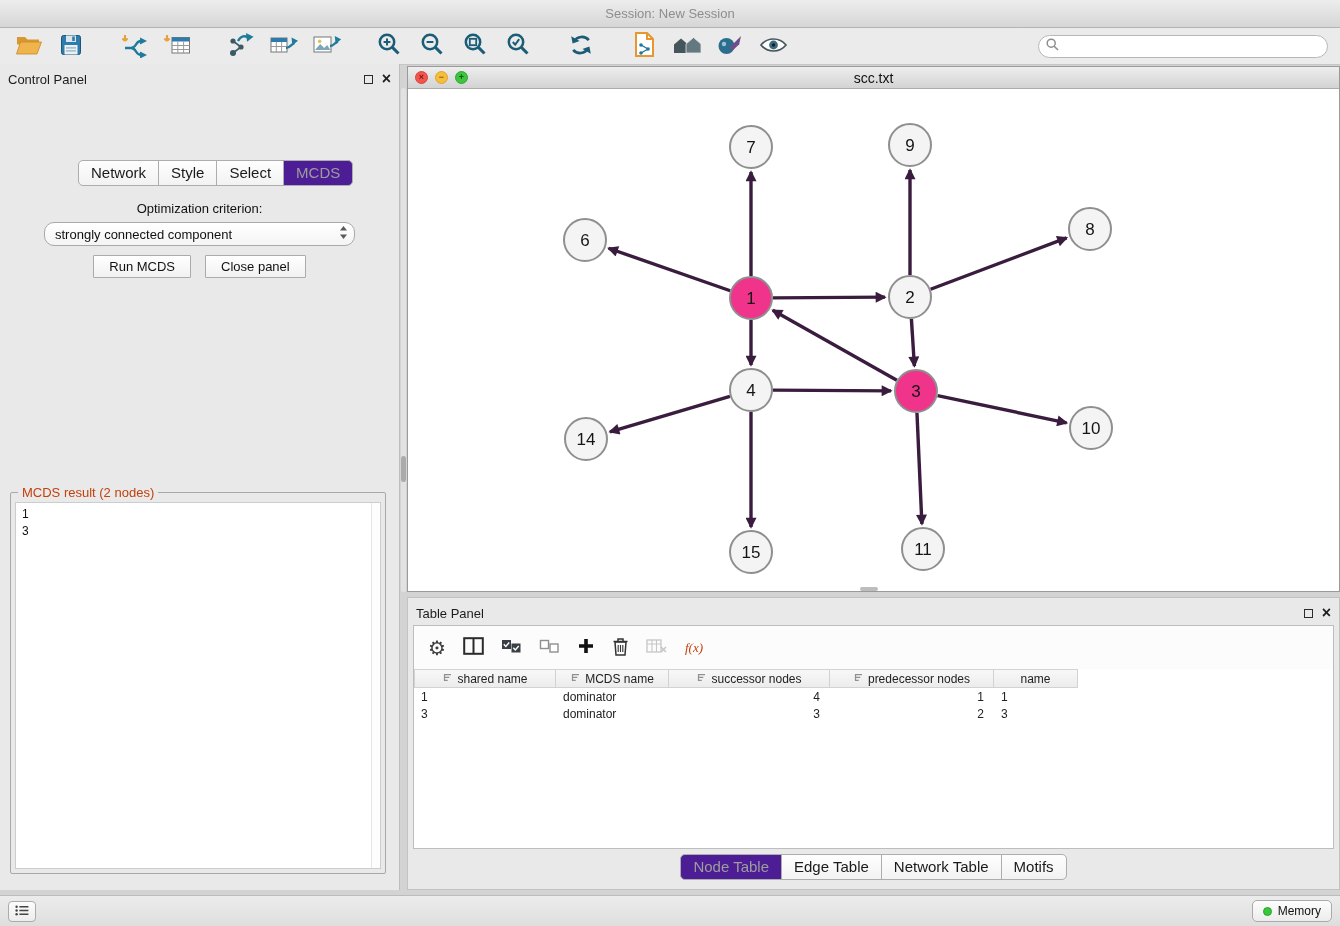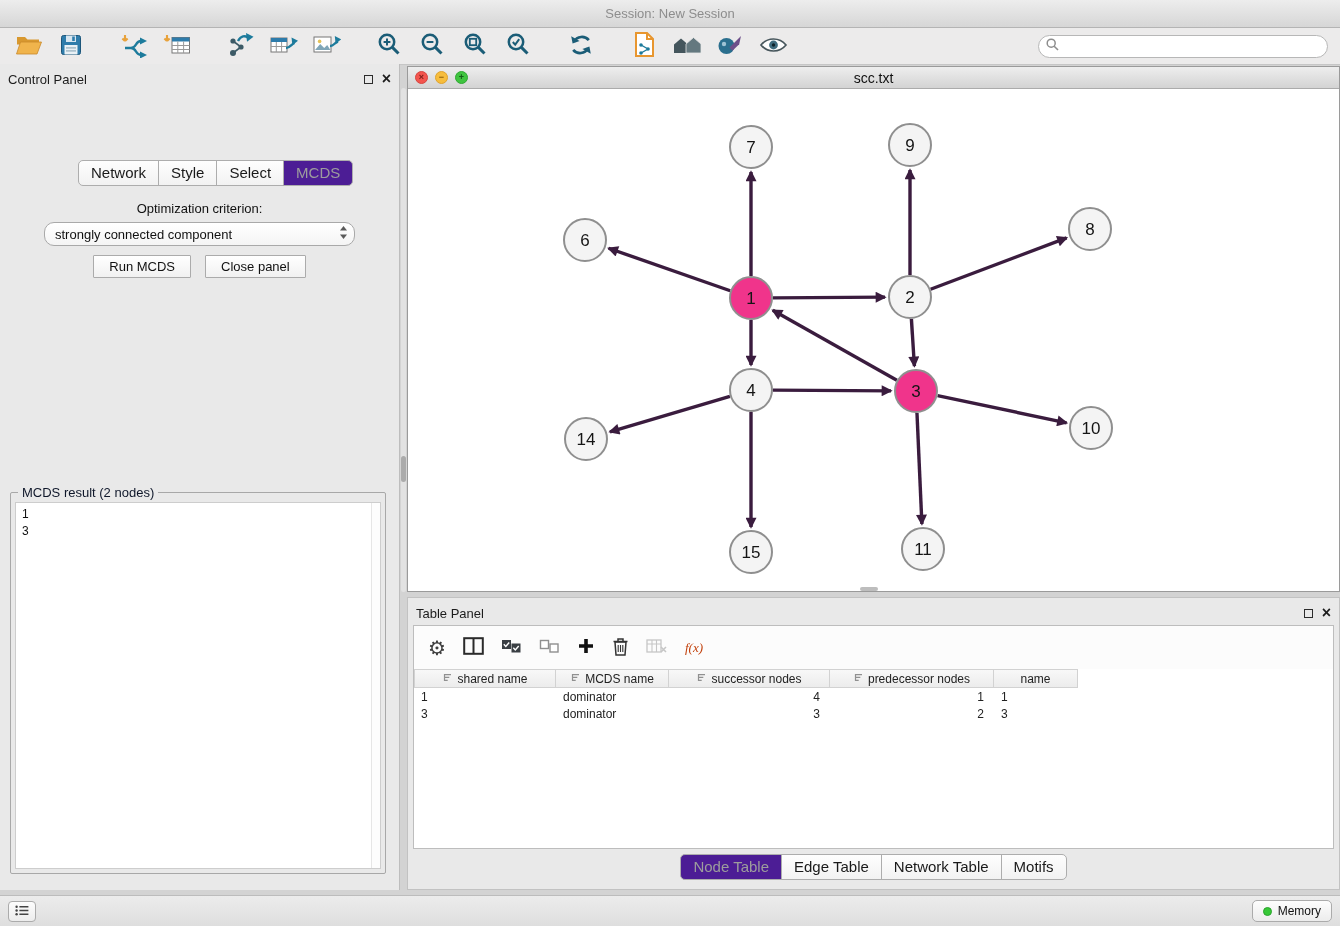--- a/index.html
+++ b/index.html
@@ -24,21 +24,21 @@
   .tab{padding:3px 12px 4px;border:1px solid #ადad;border:1px solid #adadad;background:linear-gradient(#fefefe,#f2f2f2);margin-left:-1px;font-size:15px;color:#1a1a1a}
   .tab:first-child{border-radius:5px 0 0 5px;margin-left:0}
   .tab:last-child{border-radius:0 5px 5px 0}
   .tab.active{background:#4c1d95;color:#9d9d9d}
   .opt-label{position:absolute;left:0;top:137px;width:100%;text-align:center;font-size:13px}
   .dropdown{position:absolute;left:44px;top:158px;width:311px;height:24px;background:linear-gradient(#ffffff,#f4f4f4);border:1px solid #a9a9a9;border-radius:10px;display:flex;align-items:center;padding:0 6px 0 10px;font-size:13px}
   .dropdown .dd-text{flex:1;overflow:hidden;white-space:nowrap}
   .cp-buttons{position:absolute;left:0;top:191px;width:100%;display:flex;justify-content:center;gap:14px}
   .btn{height:23px;padding:0 15px;background:linear-gradient(#ffffff,#f1f1f1);border:1px solid #ababab;border-radius:1px;font-family:"Liberation Sans",sans-serif;font-size:13px;color:#111}
   .fieldset{position:absolute;left:10px;top:428px;width:376px;height:382px;border:1px solid #a8a8a8;border-radius:2px}
-  .legend{position:absolute;top:-8px;left:7px;background:#e9e9e9;padding:0 4px;font-size:13px;color:#0f172a}
+  .legend{position:absolute;top:-8px;left:7px;background:#e9e9e9;padding:0 4px;font-size:13px;color:#c2410c}
   .result-box{position:absolute;left:4px;right:4px;top:9px;bottom:4px;background:#fff;border:1px solid #cdcdcd}
   .result-box .line{padding:0 6px;font-size:12px;line-height:17px;color:#111}
   .result-box .line:first-child{padding-top:3px}
   .result-scroll{position:absolute;right:0;top:0;bottom:0;width:9px;border-left:1px solid #e6e6e6;background:#fdfdfd}
 
   
   .net-window{position:absolute;left:407px;top:66px;width:933px;height:526px;border:1px solid #9a9a9a;background:#fff}
   .net-titlebar{height:22px;background:linear-gradient(#eeeeee,#d3d3d3);border-bottom:1px solid #ababab;display:flex;align-items:center;padding:0 7px;gap:7px;position:relative}
   .tl{width:13px;height:13px;border-radius:50%;display:flex;align-items:center;justify-content:center;font-size:9px;font-weight:bold;line-height:1}
   .tl.red{background:#f3554e;border:1px solid #d6453f;color:#7a1d18}

